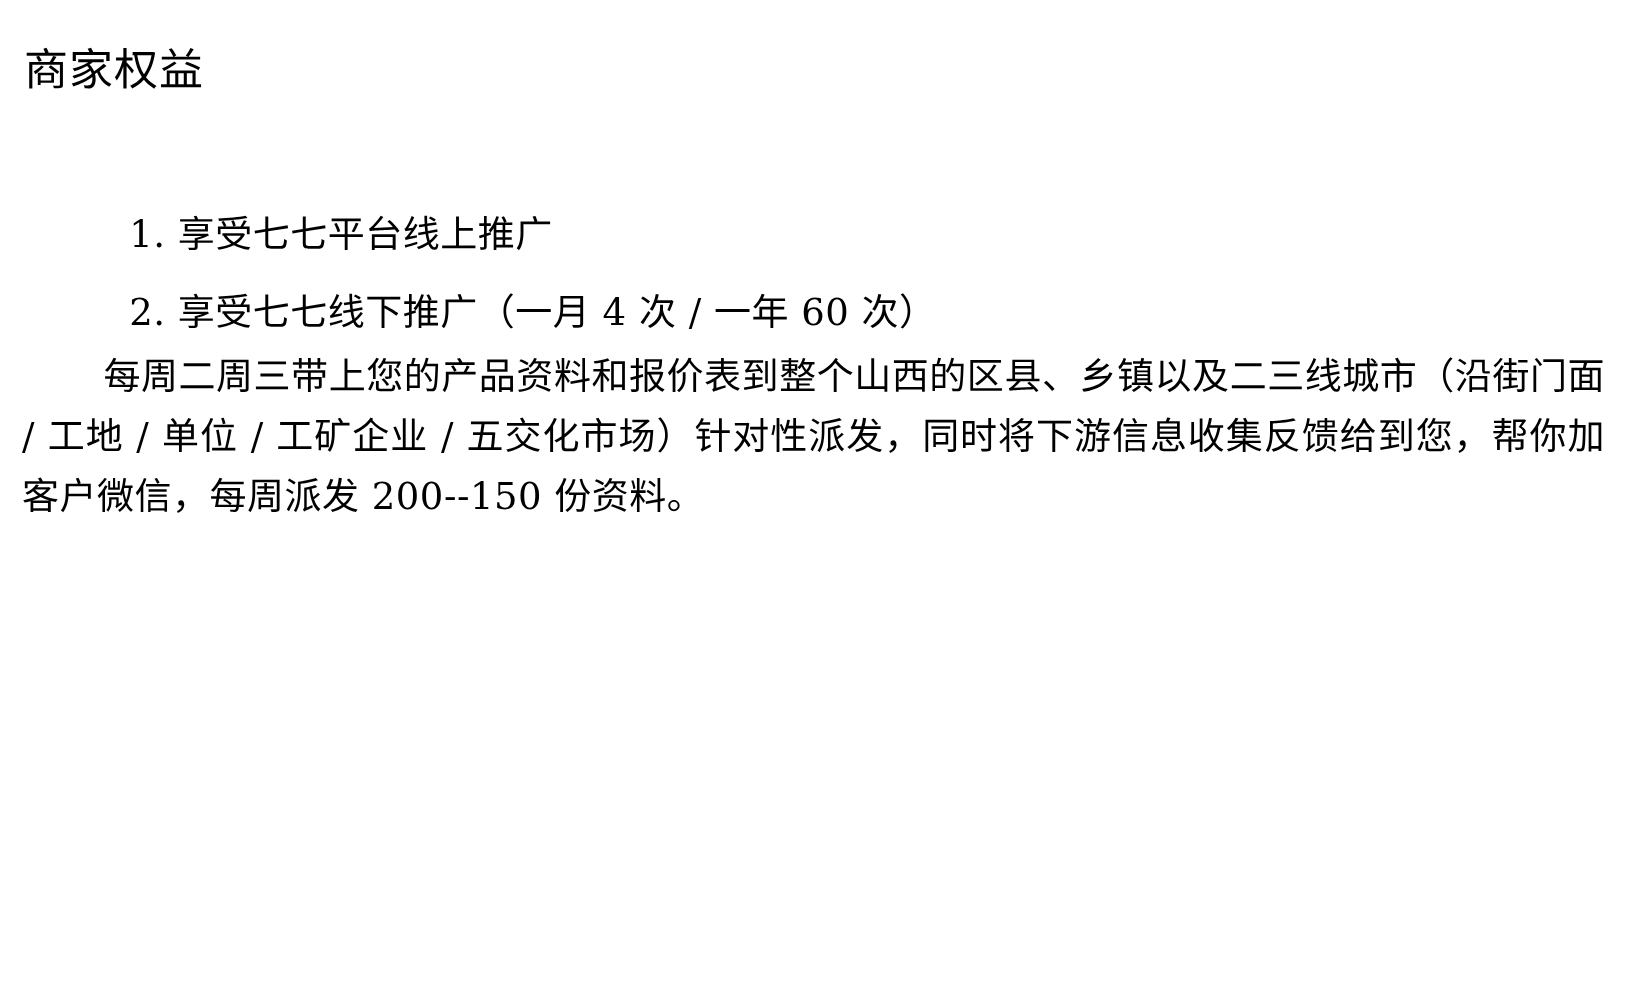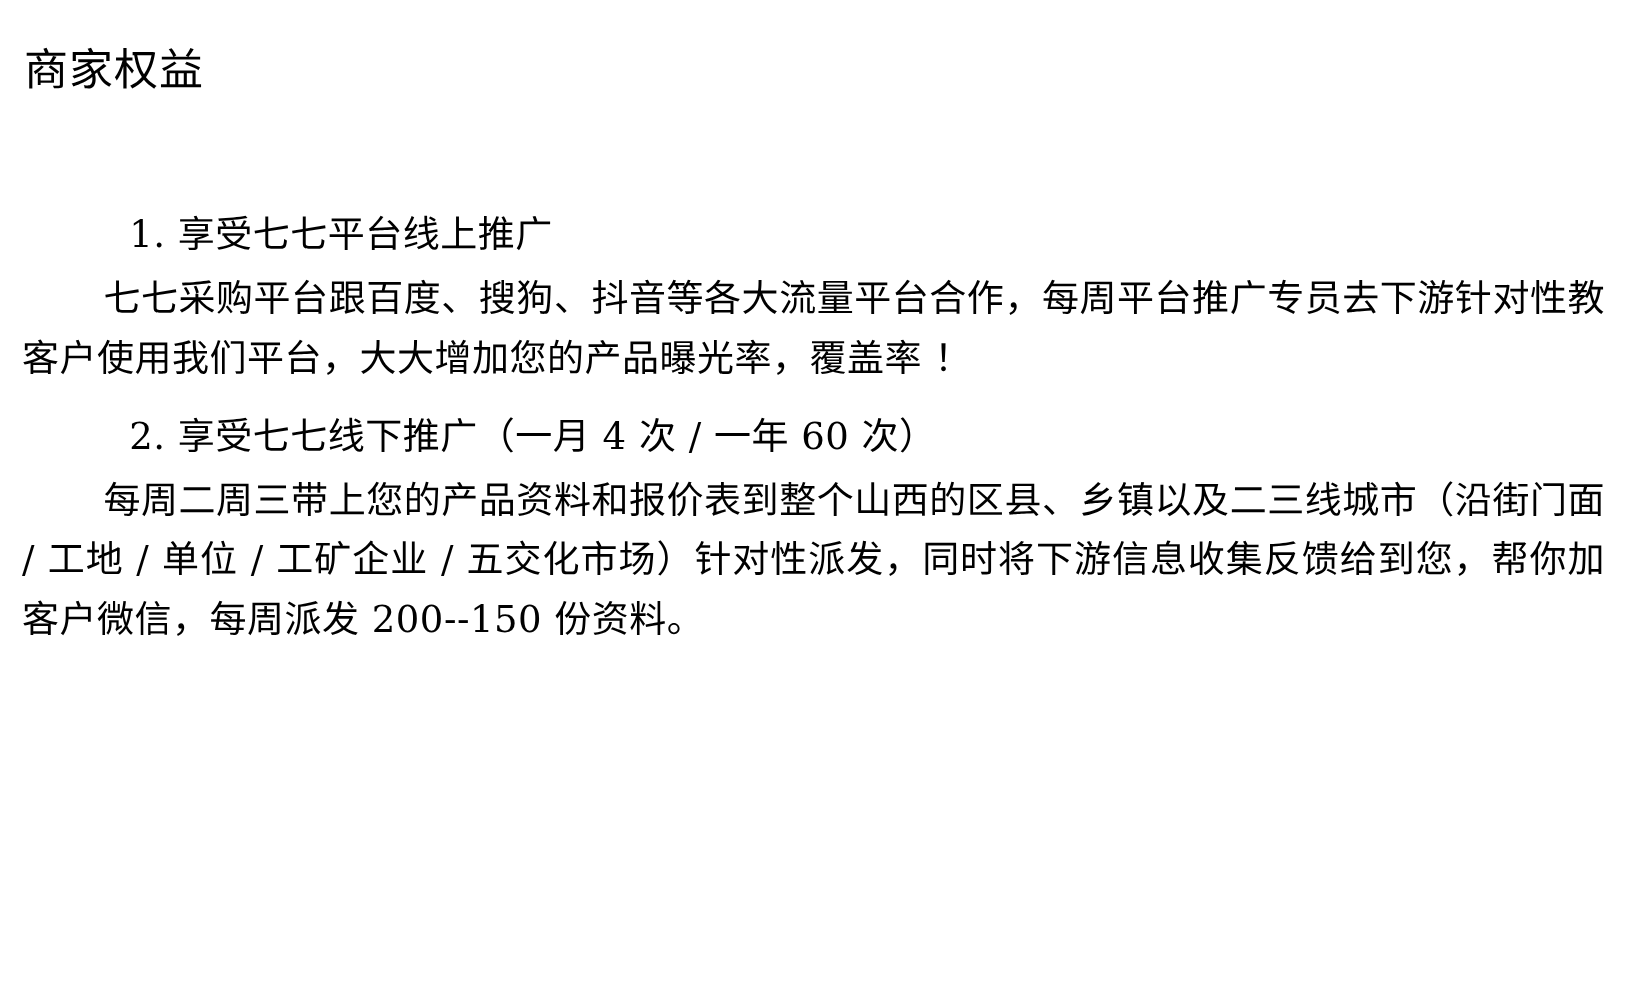--- a/index.html
+++ b/index.html
@@ -54,20 +54,19 @@
 <body>
 
 <div class="page">
 
   <h1 class="doc-title">商家权益</h1>
 
   <div class="body-block">
 
     <p class="para item">1. 享受七七平台线上推广</p>
 
-    <p class="para body-text">七七采购平台跟百度、搜狗、抖音等各大流量平台合作，每周平台推广专员去下游针对性教客户使用我们平台，大大增加您的产品曝光率，覆盖率 ！</p>
 
     <p class="para item spaced">2. 享受七七线下推广（一月 4 次 / 一年 60 次）</p>
 
     <p class="para body-text">每周二周三带上您的产品资料和报价表到整个山西的区县、乡镇以及二三线城市（沿街门面 / 工地 / 单位 / 工矿企业 / 五交化市场）针对性派发，同时将下游信息收集反馈给到您，帮你加客户微信，每周派发 200--150 份资料。</p>
 
   </div>
 </div>
 
 </body></html>

